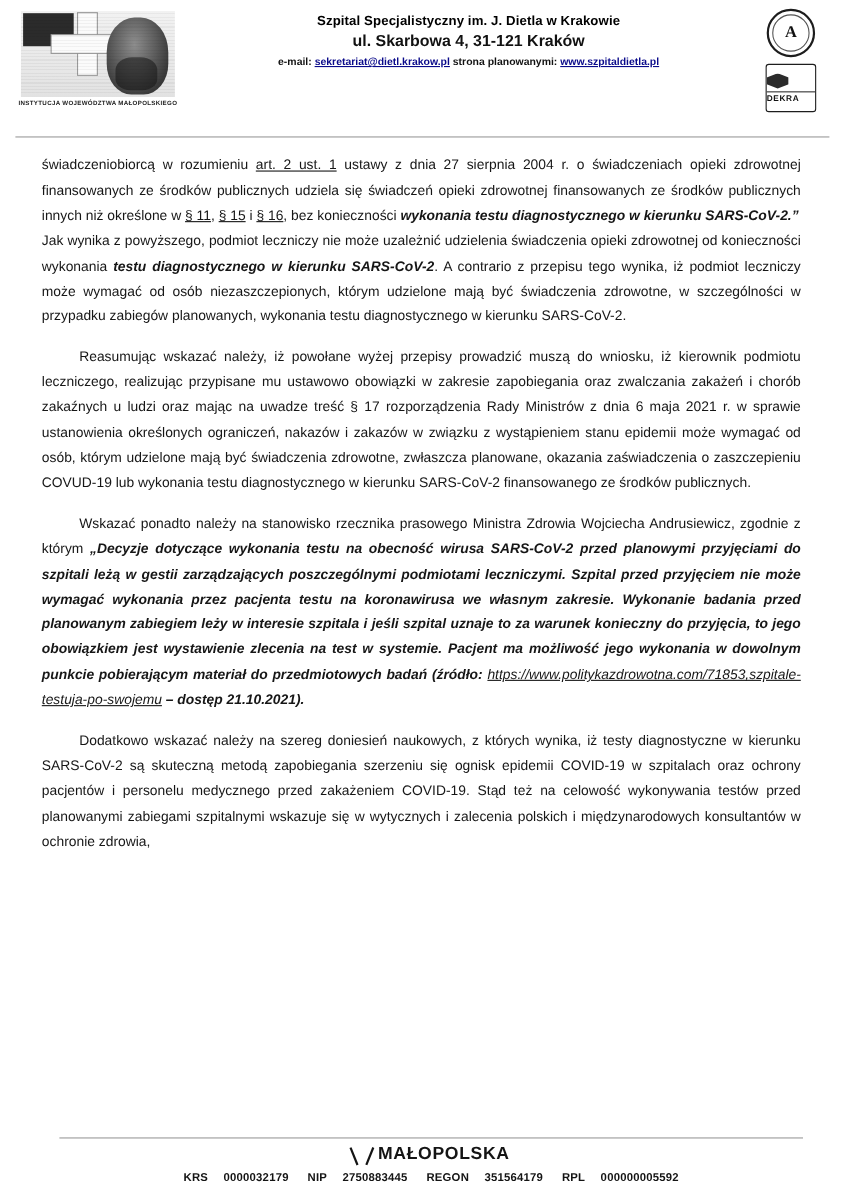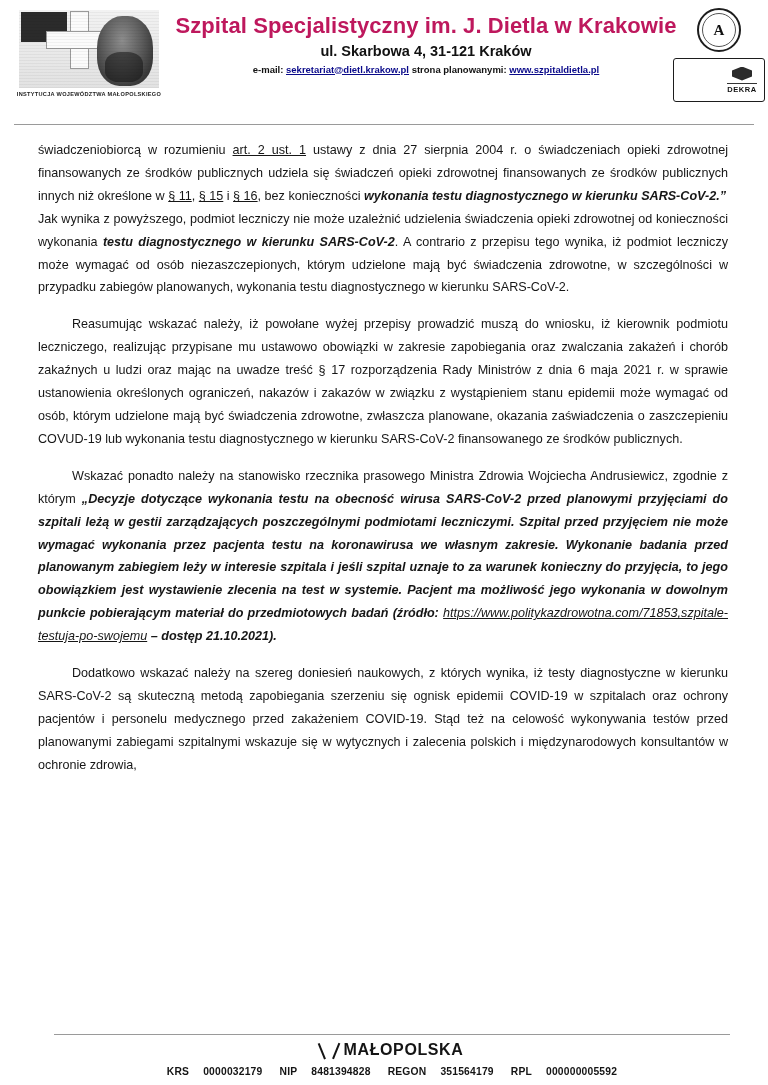--- a/index.html
+++ b/index.html
@@ -97,25 +97,25 @@
     color: #222;
     margin-top: 3px;
     white-space: nowrap;
   }
   .title-block {
     flex: 1 1 auto;
     text-align: center;
     padding-top: 6px;
   }
   .org-title {
-    font-size: 22px;
+    font-size: 12px;
     font-weight: bold;
     letter-spacing: 0.1px;
     line-height: 1.25;
-    color: #be185d;
+    color: #000000;
   }
   .org-address {
     font-size: 14.5px;
     font-weight: bold;
     margin-top: 3px;
     color: #111;
   }
   .org-phones {
     font-size: 10.5px;
     font-weight: bold;
@@ -164,25 +164,23 @@
     font-size: 15px;
     color: #111;
     line-height: 1;
   }
   .cert-shield {
     width: 44px; height: 42px;
     border: 1.5px solid #1d1d1d;
     border-radius: 3px;
     display: flex;
     flex-direction: column;
-    align-items: center;
     justify-content: center;
     background: #fff;
     position: relative;
-    padding-left: 46px;
   }
   .cert-shield .badge-top {
     width: 20px; height: 14px;
     background: #2b2b2b;
     clip-path: polygon(50% 0%, 100% 28%, 100% 72%, 50% 100%, 0% 72%, 0% 28%);
     margin-bottom: 2px;
   }
   .cert-shield .dekra {
     font-size: 7.5px;
     font-weight: bold;
@@ -331,19 +329,19 @@
   </div>
 
   <div class="footer">
     <hr class="footer-rule">
     <div class="footer-brand">
       <span class="mark"></span>
       <span>MAŁOPOLSKA</span>
     </div>
     <div class="footer-ids">
       <span>KRS</span><span>0000032179</span>
-      <span>NIP</span><span>8481394828</span>
+      <span>NIP</span><span>2750883445</span>
       <span>REGON</span><span>351564179</span>
       <span>RPL</span><span>000000005592</span>
     </div>
   </div>
 
 </div>
 
 </body></html>

